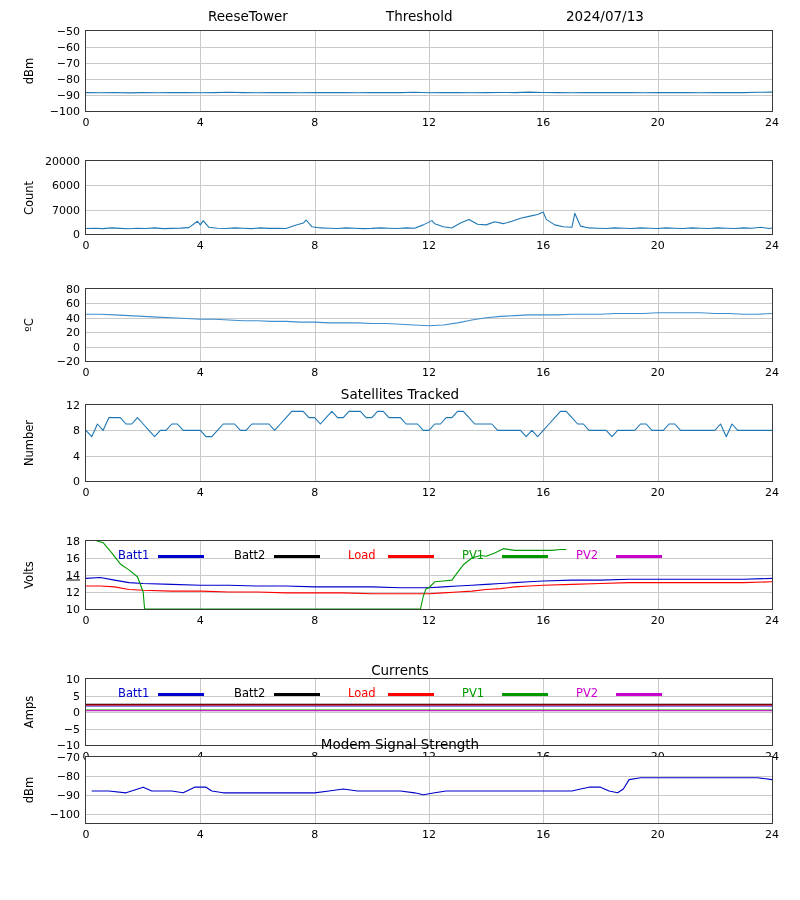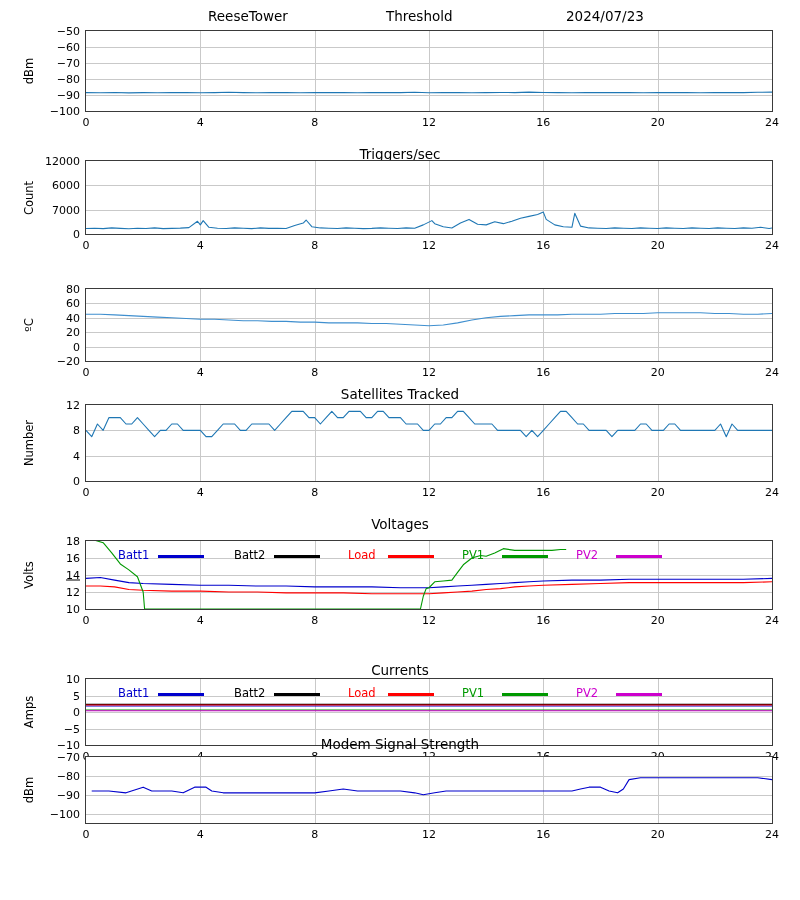--- a/index.html
+++ b/index.html
@@ -135,21 +135,21 @@
   }
 </style>
 </head>
 <body>
 
 <div id="page">
 
   <div class="header">
     <span class="hdr-station">ReeseTower</span>
     <span class="hdr-mode">Threshold</span>
-    <span class="hdr-date">2024/07/23</span>
+    <span class="hdr-date">2024/07/13</span>
   </div>
 
   <div id="panels">
       <div class="panel" style="top: 26px; height: 108px;">
         <div class="plotbox" style="top: 4px; height: 82px;">
           <div class="grid-v" style="left: 114.333px;"></div>
           <div class="grid-v" style="left: 228.667px;"></div>
           <div class="grid-v" style="left: 343px;"></div>
           <div class="grid-v" style="left: 457.333px;"></div>
           <div class="grid-v" style="left: 571.667px;"></div>
@@ -174,39 +174,38 @@
           <div class="xtick" style="left: 1px;">0</div>
           <div class="xtick" style="left: 115.333px;">4</div>
           <div class="xtick" style="left: 229.667px;">8</div>
           <div class="xtick" style="left: 344px;">12</div>
           <div class="xtick" style="left: 458.333px;">16</div>
           <div class="xtick" style="left: 572.667px;">20</div>
           <div class="xtick" style="left: 687px;">24</div>
         </div>
       </div>
       <div class="panel" style="top: 146px; height: 111px;">
-        <div class="panel-title">Triggers/sec</div>
         <div class="plotbox" style="top: 14px; height: 75px;">
           <div class="grid-v" style="left: 114.333px;"></div>
           <div class="grid-v" style="left: 228.667px;"></div>
           <div class="grid-v" style="left: 343px;"></div>
           <div class="grid-v" style="left: 457.333px;"></div>
           <div class="grid-v" style="left: 571.667px;"></div>
           <div class="grid-h" style="top: 48.6667px;"></div>
           <div class="grid-h" style="top: 24.3333px;"></div>
           <svg class="series" viewBox="0 0 686 73" preserveAspectRatio="none">
             <polyline points="0.00,67.53 8.57,67.22 17.15,67.65 25.72,66.92 34.30,67.40 42.88,67.71 51.45,67.22 60.03,67.53 68.60,66.92 77.17,67.65 85.75,67.40 94.32,67.16 102.90,66.61 111.48,60.23 114.33,63.88 117.19,59.62 122.91,66.31 131.48,67.22 140.06,67.53 148.63,66.92 157.21,67.22 165.78,67.65 174.36,66.92 182.93,67.40 191.51,67.22 200.08,67.53 208.66,64.48 217.23,62.05 220.09,59.01 225.81,65.70 234.38,66.92 242.96,67.22 251.53,67.53 260.11,66.92 268.68,67.22 277.26,67.65 285.83,67.40 294.41,66.92 302.98,67.22 311.56,67.53 320.13,66.92 328.71,67.22 337.28,63.88 345.86,59.62 348.72,62.66 357.29,65.70 365.87,66.92 374.44,62.05 383.02,58.40 391.59,63.27 400.17,63.88 408.74,60.83 417.32,62.66 425.89,60.23 434.47,57.18 443.04,55.36 451.62,53.53 457.33,51.10 460.19,58.40 468.77,63.88 477.34,65.70 485.92,66.31 488.78,52.32 494.49,65.09 503.07,66.92 511.64,67.22 520.22,67.53 528.79,66.92 537.37,67.22 545.94,67.53 554.52,66.92 563.09,67.22 571.67,67.53 580.24,66.92 588.82,67.22 597.39,67.53 605.97,66.92 614.54,67.22 623.12,67.53 631.69,66.92 640.27,67.22 648.84,67.53 657.42,66.92 665.99,67.22 674.57,66.31 683.14,67.53 686.00,66.92" fill="none" stroke="#1f77b4" stroke-width="1.1" vector-effect="non-scaling-stroke" stroke-linejoin="round"></polyline>
           </svg>
         </div>
         <div class="ylabel" style="left: 22px; top: 51.5px; transform: rotate(-90deg) translate(-50%, 0px);">Count</div>
         <div class="ytick-col" style="top: 14px; height: 75px;">
           <div class="ytick" style="top: 74px;">0</div>
           <div class="ytick" style="top: 49.6667px;">7000</div>
           <div class="ytick" style="top: 25.3333px;">6000</div>
-          <div class="ytick" style="top: 1px;">12000</div>
+          <div class="ytick" style="top: 1px;">20000</div>
         </div>
         <div class="xtick-row" style="top: 93px;">
           <div class="xtick" style="left: 1px;">0</div>
           <div class="xtick" style="left: 115.333px;">4</div>
           <div class="xtick" style="left: 229.667px;">8</div>
           <div class="xtick" style="left: 344px;">12</div>
           <div class="xtick" style="left: 458.333px;">16</div>
           <div class="xtick" style="left: 572.667px;">20</div>
           <div class="xtick" style="left: 687px;">24</div>
         </div>
@@ -270,21 +269,20 @@
           <div class="xtick" style="left: 1px;">0</div>
           <div class="xtick" style="left: 115.333px;">4</div>
           <div class="xtick" style="left: 229.667px;">8</div>
           <div class="xtick" style="left: 344px;">12</div>
           <div class="xtick" style="left: 458.333px;">16</div>
           <div class="xtick" style="left: 572.667px;">20</div>
           <div class="xtick" style="left: 687px;">24</div>
         </div>
       </div>
       <div class="panel" style="top: 516px; height: 116px;">
-        <div class="panel-title">Voltages</div>
         <div class="plotbox" style="top: 24px; height: 70px;">
           <div class="grid-v" style="left: 114.333px;"></div>
           <div class="grid-v" style="left: 228.667px;"></div>
           <div class="grid-v" style="left: 343px;"></div>
           <div class="grid-v" style="left: 457.333px;"></div>
           <div class="grid-v" style="left: 571.667px;"></div>
           <div class="grid-h" style="top: 51px;"></div>
           <div class="grid-h" style="top: 34px;"></div>
           <div class="grid-h" style="top: 17px;"></div>
           <svg class="series" viewBox="0 0 686 68" preserveAspectRatio="none">

